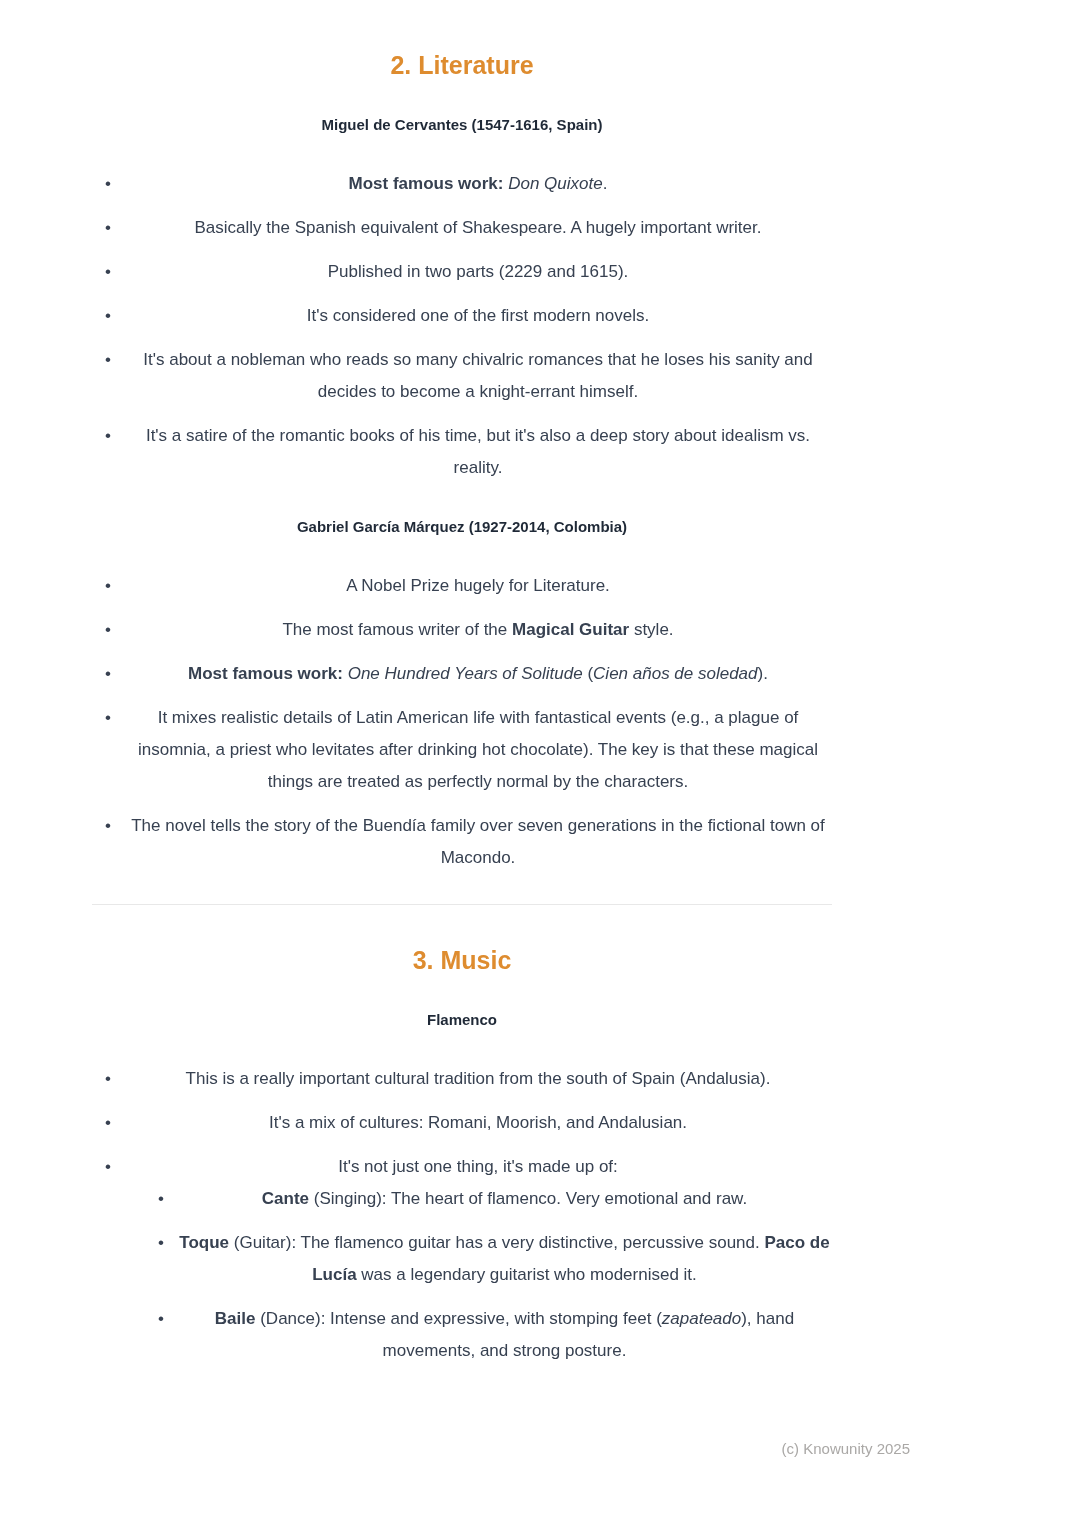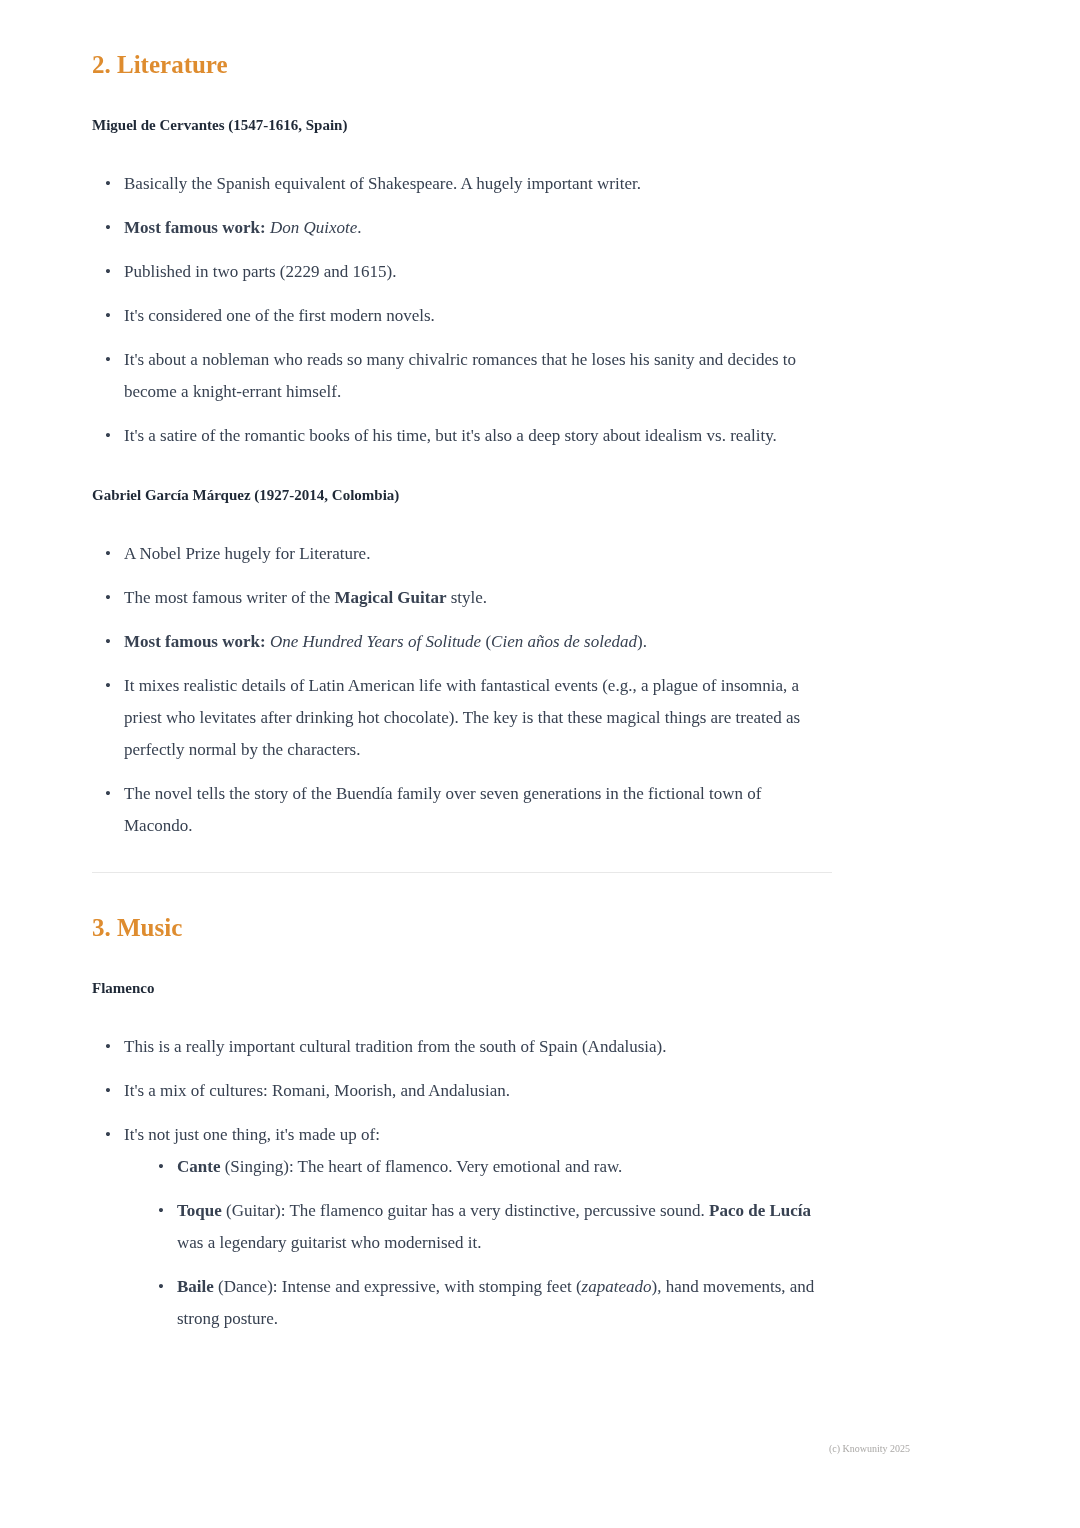--- a/index.html
+++ b/index.html
@@ -1,22 +1,23 @@
 <!DOCTYPE html>
 <html style="--accent: #DE8C2F; --heading-color: #1F2937; --body-color: #374151; --divider-color: #E8E8E8; --strip-fill: #FAF3EA; --strip-border: #C8AD96; --watermark-color: #AAA8A6; --page-bg: #FFFFFF;"><head>
 <meta charset="utf-8">
 <style>
   html,body{margin:0;padding:0;background:#ffffff;}
   .page{
     position:relative;
     width:976px;height:1528px;
     background:var(--page-bg,#ffffff);
     overflow:hidden;
-    font-family:Liberation Serif, serif;
+    font-family:Liberation Sans, sans-serif;
     color:var(--body-color,#374151);
+    text-align:center;
   }
   .content{
     position:absolute;left:92px;top:50px;width:740px;
   }
   .sec-title{
     font-size:25px;line-height:30px;font-weight:700;
     color:var(--accent,#DE8C2F);
     margin:0 0 32px 0;
   }
   .subheading{
@@ -58,37 +59,37 @@
   .side-strip{
     position:absolute;
     left:976px;top:48px;
     width:54px;height:1429px;
     background:var(--strip-fill,#FAF3EA);
     border-left:4px solid var(--strip-border,#C8AD96);
   }
   .watermark{
     position:absolute;
     top:1440px;right:66px;
-    font-size:10px;line-height:18px;
+    font-size:15px;line-height:18px;
     color:var(--watermark-color,#AAA8A6);
     z-index:2;
     white-space:nowrap;
   }
 </style>
 </head>
 <body>
 
 <div class="page">
   <div class="side-strip"></div>
   <div class="content">
       <h2 class="sec-title">2. Literature</h2>
       <h3 class="subheading">Miguel de Cervantes (1547-1616, Spain)</h3>
       <ul class="bullets">
+        <li><span class="bseg">Most famous work: </span><span class="iseg">Don Quixote</span><span>.</span></li>
         <li><span>Basically the Spanish equivalent of Shakespeare. A hugely important writer.</span></li>
-        <li><span class="bseg">Most famous work: </span><span class="iseg">Don Quixote</span><span>.</span></li>
         <li><span>Published in two parts (2229 and 1615).</span></li>
         <li><span>It's considered one of the first modern novels.</span></li>
         <li><span>It's about a nobleman who reads so many chivalric romances that he loses his sanity and decides to become a knight-errant himself.</span></li>
         <li><span>It's a satire of the romantic books of his time, but it's also a deep story about idealism vs. reality.</span></li>
       </ul>
       <h3 class="subheading">Gabriel García Márquez (1927-2014, Colombia)</h3>
       <ul class="bullets">
         <li><span>A Nobel Prize hugely for Literature.</span></li>
         <li><span>The most famous writer of the </span><span class="bseg">Magical Guitar</span><span> style.</span></li>
         <li><span class="bseg">Most famous work: </span><span class="iseg">One Hundred Years of Solitude</span><span> (</span><span class="iseg">Cien años de soledad</span><span>).</span></li>

